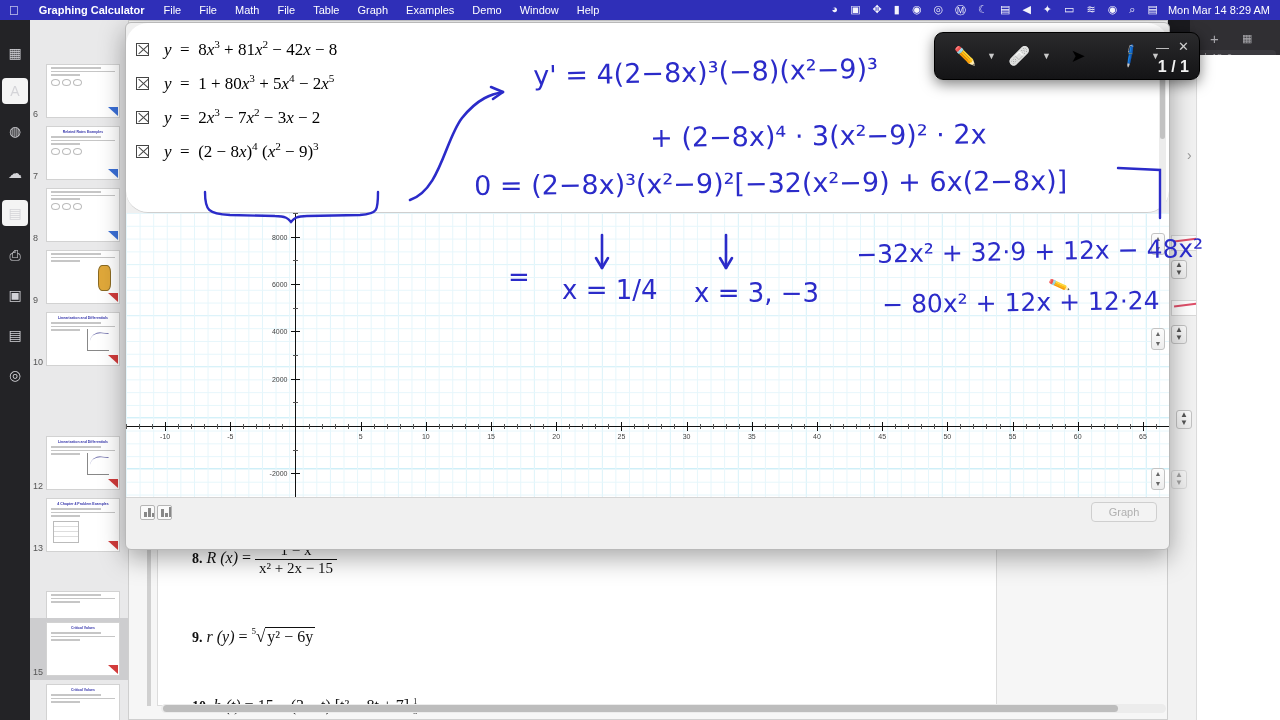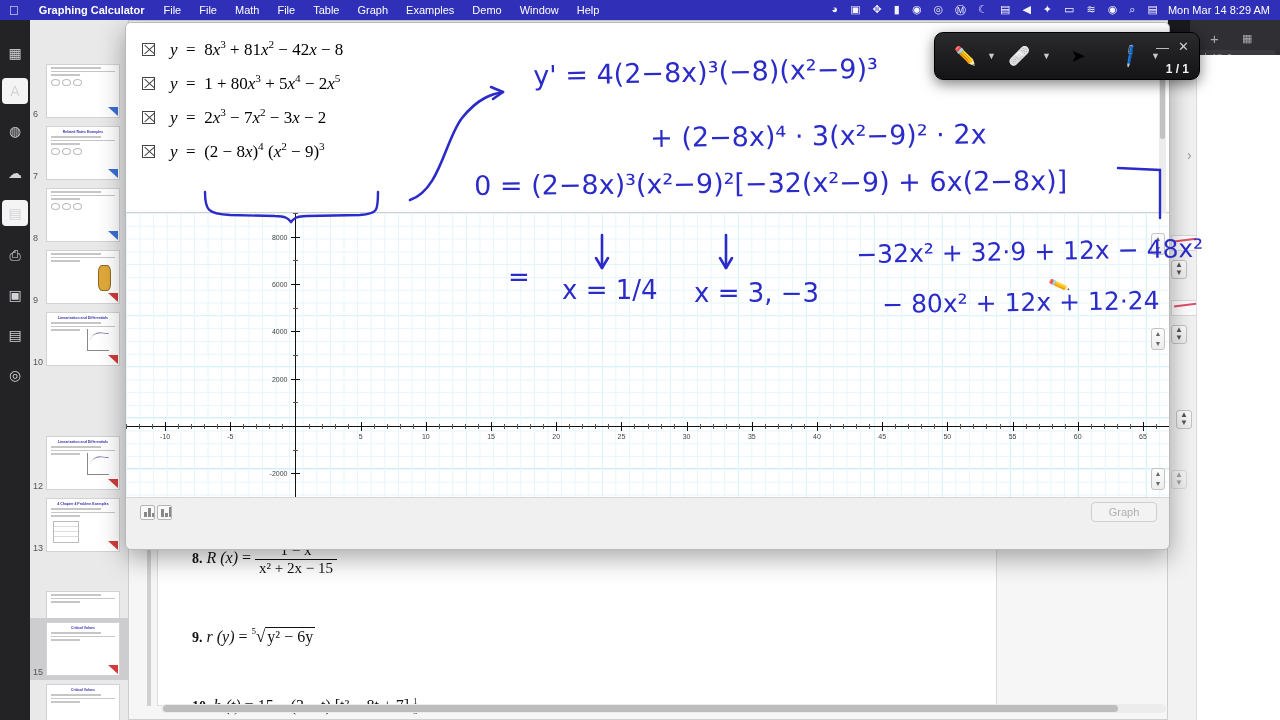--- a/index.html
+++ b/index.html
@@ -162,21 +162,22 @@
   .tl-dots{ position:absolute; left:8px; top:6px; display:flex; gap:6px; }
   .tl-dots b{ display:block; width:10px; height:10px; border-radius:50%;
               background:#d9d9d9; border:1px solid #c2c2c2;}
   #gc-title{ font-size:11px; font-weight:bold; color:#555; }
   #gc-title .docicon{ font-size:10px; margin-right:4px; color:#8a8a8a; font-weight:normal;}
   #gc-title .edited{ font-weight:normal; color:#a9a9a9; margin-left:5px;}
 
   #gc-eqpanel{
     position:relative; height:190px; background:#fff;
     border-bottom:1px solid #cfcfcf;
-    padding:9px 0 0 16px;
+    padding:9px 0 0 10px;
+    border-radius:22px;
   }
   .eqrow{ display:flex; align-items:center; height:34px; }
   .eqrow .chk{
     width:13px; height:13px; border:1px solid #444; margin-right:15px;
     position:relative; flex:none;
   }
   .eqrow .chk:before,.eqrow .chk:after{
     content:""; position:absolute; left:0; top:5px; width:13px; height:1px; background:#444;
   }
   .eqrow .chk:before{ transform:rotate(42deg); }
@@ -254,21 +255,21 @@
     box-shadow:0 4px 14px rgba(0,0,0,.5);
     z-index:260;
   }
   .tool{ position:absolute; top:8px; width:34px; height:30px;
          display:flex; align-items:center; justify-content:center; font-size:18px; }
   .caret{ position:absolute; top:18px; width:10px; height:10px; color:#c9c9c9; font-size:9px;}
   #ann-min{ position:absolute; right:30px; top:7px; color:#cfcfcf; font-size:13px; }
   #ann-close{ position:absolute; right:10px; top:6px; color:#cfcfcf; font-size:13px; }
   #ann-page{
     position:absolute; right:10px; bottom:3px; color:#f2f2f2;
-    font-size:12px; font-weight:bold;
+    font-size:16px; font-weight:bold;
   }
   .pencil-cursor{
     position:absolute; z-index:270; font-size:15px; transform:rotate(-20deg);
   }
 </style>
 </head>
 <body>
 
 <div id="bgdark">
   <span class="plus">+</span>

